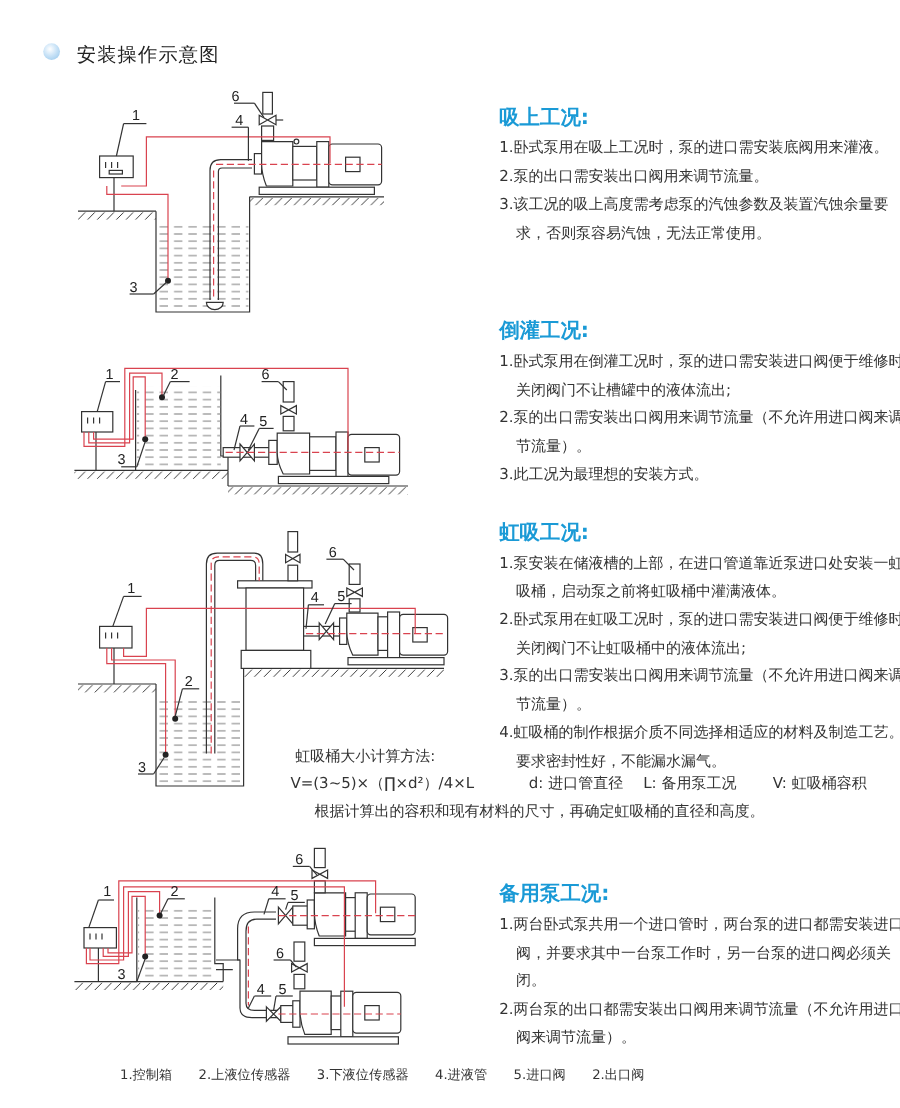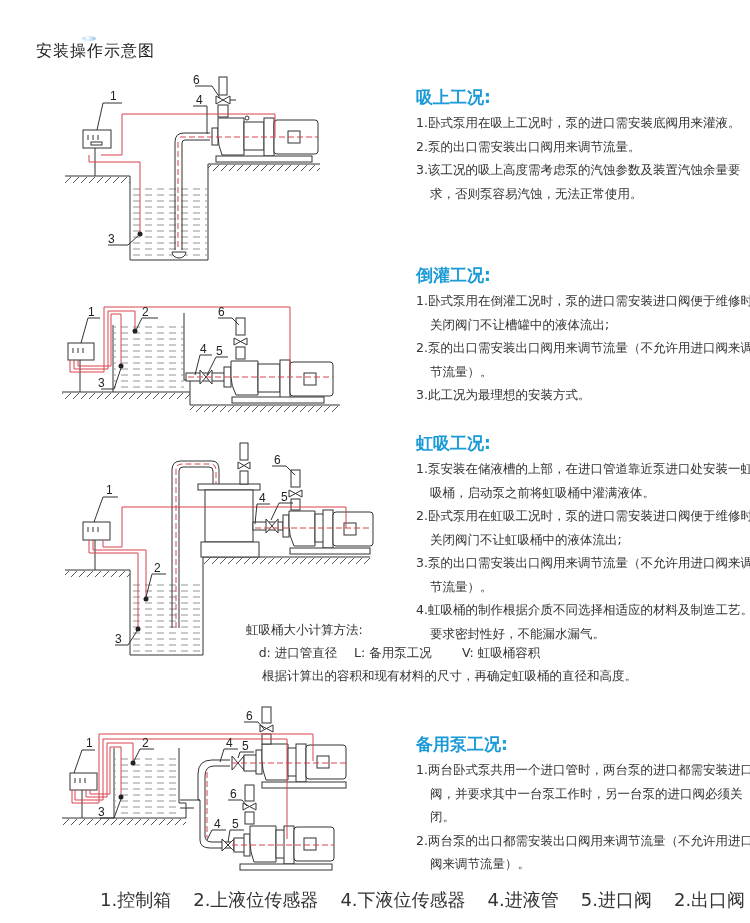--- a/index.html
+++ b/index.html
@@ -1,28 +1,28 @@
 <!DOCTYPE html>
 <html><head>
 <meta charset="utf-8">
 <style>
   html, body { margin:0; padding:0; background:#ffffff; }
   body { width:750px; height:923px; position:relative; overflow:hidden;
          font-family:"DejaVu Sans", "Liberation Sans", sans-serif; color:#333; }
   .abs { position:absolute; }
-  .header { left:36px; top:36px; height:26px; display:flex; align-items:center;flex-direction:column; }
+  .header { left:36px; top:36px; height:26px; display:flex; align-items:flex-start; }
   .bullet { width:14px; height:14px; border-radius:50%;
             background:radial-gradient(circle at 40% 35%, #ffffff 0%, #cfe6f8 40%, #8fc3ea 100%);
             margin-right:14px; }
   .page-title { font-size:16px; color:#222; letter-spacing:1px; }
   .sec-title { font-size:17px; font-weight:bold; color:#1a9ad6; letter-spacing:0px; }
   .list { font-size:12.5px; line-height:23.5px; color:#333; width:340px; }
   .list .item { padding-left:14px; text-indent:-14px; }
   .calc { font-size:12.5px; color:#333; line-height:23px; }
-  .legend { left:100px; top:888px; font-size:18px; color:#333; display:flex; gap:22px; }
+  .legend { left:100px; top:888px; font-size:11px; color:#333; display:flex; gap:22px; }
   svg { position:absolute; overflow:visible; }
   .lbl { font-family:"Liberation Sans", sans-serif; font-size:12px; fill:#222; }
 </style>
 </head>
 <body>
 
 <div class="abs header">
   <span class="bullet"></span>
   <span class="page-title">安装操作示意图</span>
 </div>
@@ -348,34 +348,35 @@
   <div class="list" style="margin-top:2px;">
     <div class="item">1.泵安装在储液槽的上部，在进口管道靠近泵进口处安装一虹吸桶，启动泵之前将虹吸桶中灌满液体。</div>
     <div class="item">2.卧式泵用在虹吸工况时，泵的进口需安装进口阀便于维修时关闭阀门不让虹吸桶中的液体流出;</div>
     <div class="item">3.泵的出口需安装出口阀用来调节流量（不允许用进口阀来调节流量）。</div>
     <div class="item">4.虹吸桶的制作根据介质不同选择相适应的材料及制造工艺。要求密封性好，不能漏水漏气。</div>
   </div>
 </div>
 
 <div class="abs calc" style="left:246px;top:618px;">虹吸桶大小计算方法:</div>
 <div class="abs calc" style="left:242px;top:641px;width:510px;display:flex;">
+  <span style="width:182px;">V=(3~5)×（∏×d²）/4×L</span>
   <span style="width:112px;text-align:center;">d: 进口管直径</span>
   <span style="width:108px;">L: 备用泵工况</span>
   <span>V: 虹吸桶容积</span>
 </div>
 <div class="abs calc" style="left:242px;top:664px;margin-left:20px;">根据计算出的容积和现有材料的尺寸，再确定虹吸桶的直径和高度。</div>
 
 <div class="abs" style="left:416px;top:733px;">
   <div class="sec-title">备用泵工况:</div>
   <div class="list" style="margin-top:2px;">
     <div class="item">1.两台卧式泵共用一个进口管时，两台泵的进口都需安装进口阀，并要求其中一台泵工作时，另一台泵的进口阀必须关闭。</div>
     <div class="item">2.两台泵的出口都需安装出口阀用来调节流量（不允许用进口阀来调节流量）。</div>
   </div>
 </div>
 
 <div class="abs legend">
   <span>1.控制箱</span>
   <span>2.上液位传感器</span>
-  <span>4.下液位传感器</span>
+  <span>3.下液位传感器</span>
   <span>4.进液管</span>
   <span>5.进口阀</span>
   <span>2.出口阀</span>
 </div>
 
 </body></html>

